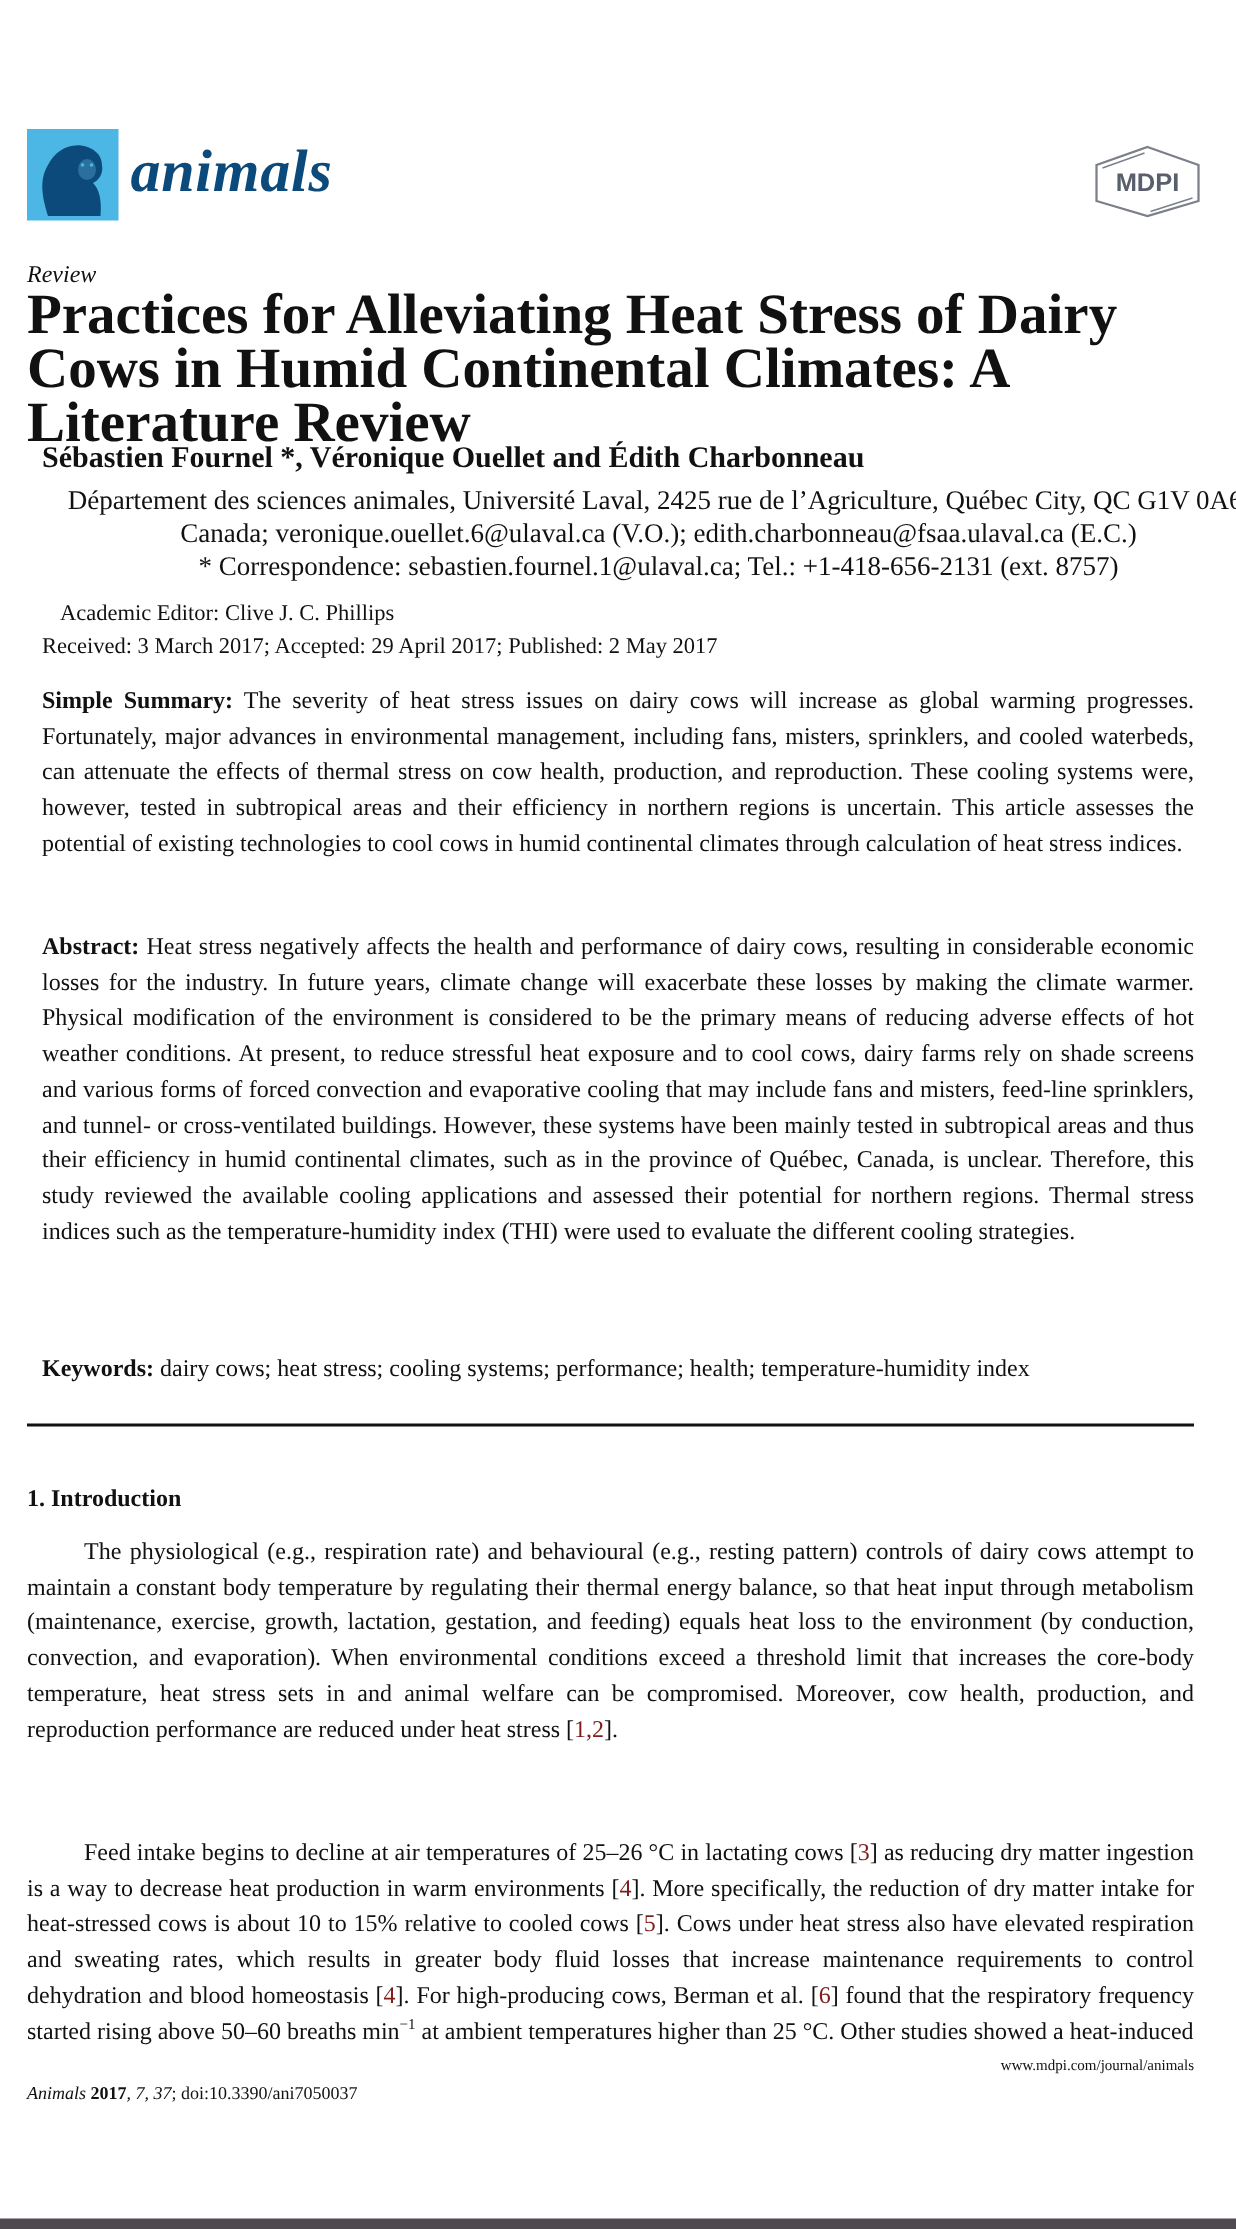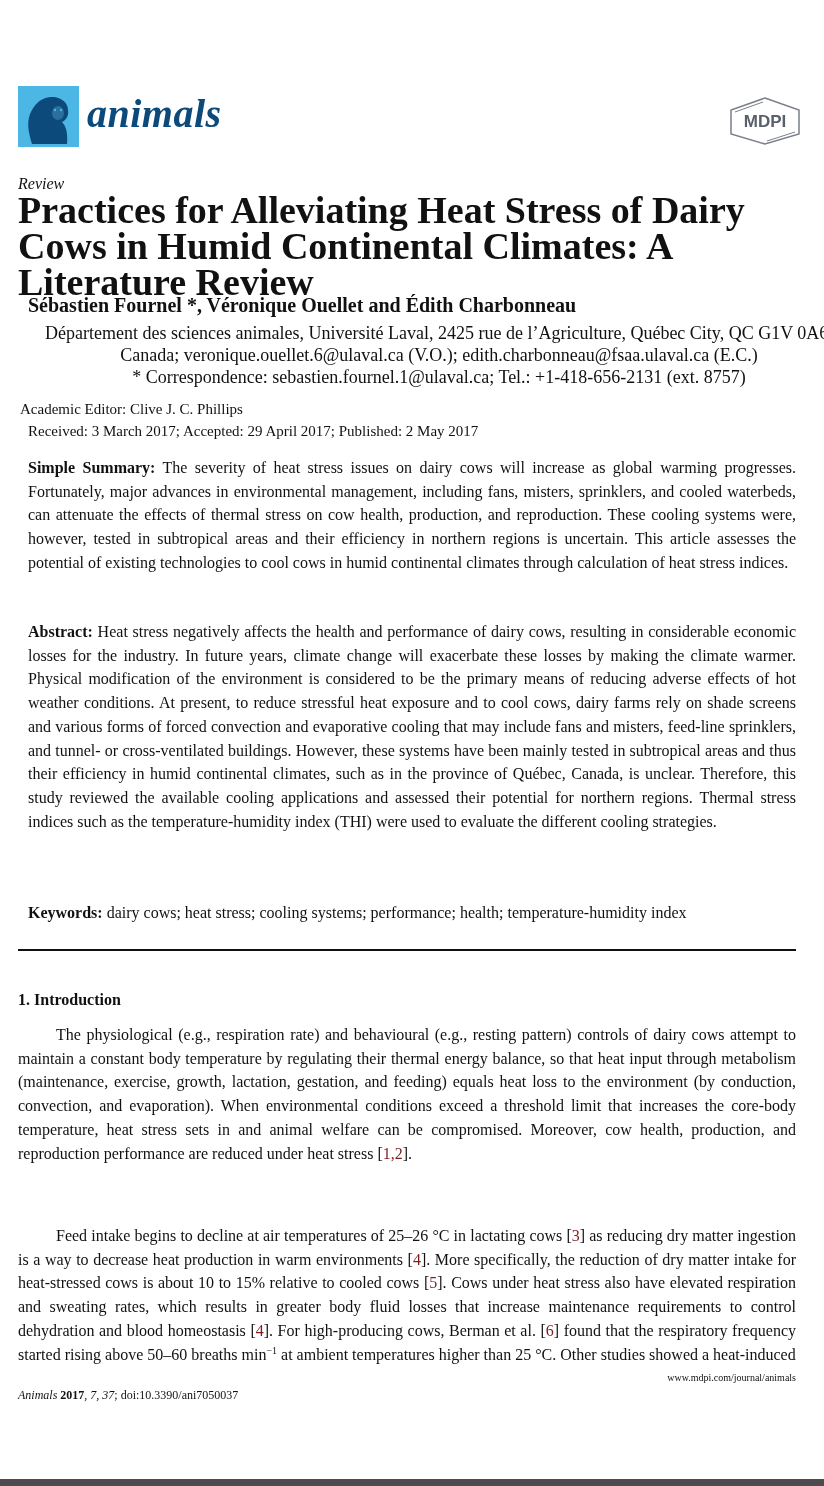--- a/index.html
+++ b/index.html
@@ -10,21 +10,21 @@
   .abs { position: absolute; }
   #logo-box { left: 18px; top: 86px; width: 61px; height: 61px; background: #4cb6e4; }
   #journal-name { left: 87px; top: 90px; font-size: 40px; font-style: italic; font-weight: bold; color: #0b4a7a; letter-spacing: 0.5px; }
   #mdpi-logo { left: 727px; top: 96px; width: 76px; height: 50px; }
   #article-type { left: 18px; top: 175px; font-size: 16px; font-style: italic; }
   #title { left: 18px; top: 192px; width: 790px; font-size: 38px; font-weight: bold; line-height: 36px; }
   #authors { left: 28px; top: 294px; font-size: 20px; font-weight: bold; }
   .aff { left: 44px; font-size: 18px; line-height: 22px; width: 790px; text-align: center; }
   #affiliation { top: 322px; }
   #correspondence { top: 366px; }
-  #editor { left: 20px; top: 398px; font-size: 15px; line-height: 22px; }
+  #editor { left: 40px; top: 398px; font-size: 15px; line-height: 22px; }
   #dates { left: 28px; top: 420px; font-size: 15px; line-height: 22px; text-align: right; }
   .para { left: 28px; width: 768px; font-size: 16px; line-height: 23.7px; text-align: justify; }
   #simple-summary { top: 456px; }
   #abstract { top: 620px; }
   #keywords { top: 901px; }
   .lbl { font-weight: bold; }
   #rule { left: 18px; top: 949px; width: 778px; height: 1.5px; background: #111; }
   #section-heading { left: 18px; top: 991px; font-size: 16px; font-weight: bold; }
   .body-para { left: 18px; width: 778px; font-size: 16px; line-height: 23.7px; text-align: justify; text-indent: 38px; }
   #intro-p1 { top: 1023px; }

